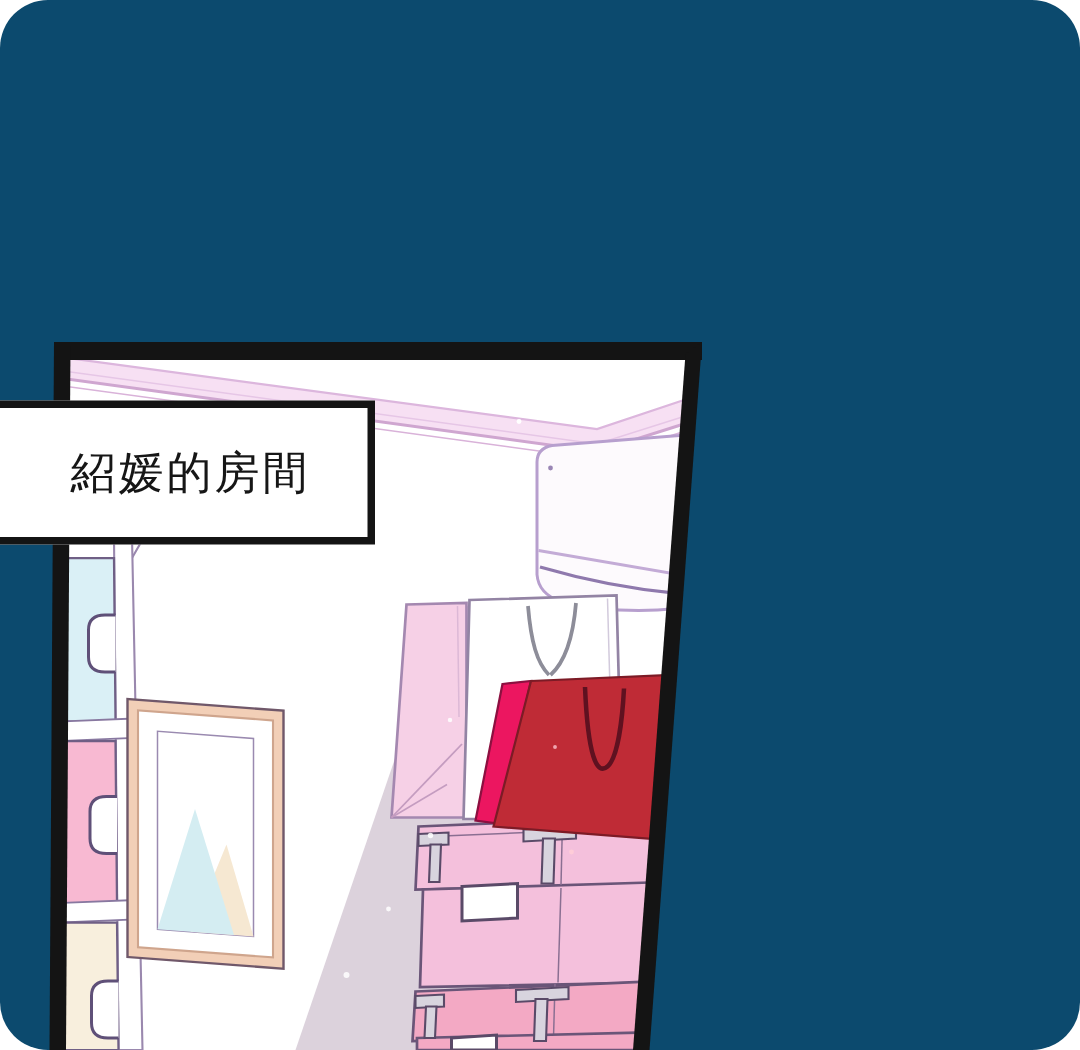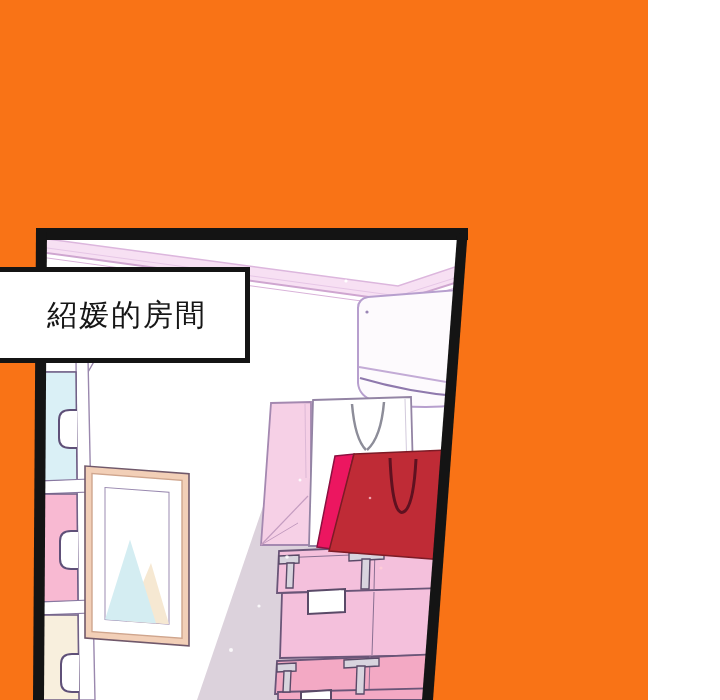--- a/index.html
+++ b/index.html
@@ -1,17 +1,17 @@
 <!DOCTYPE html>
 <html><head>
 <meta charset="utf-8">
 <style>
   html,body{margin:0;padding:0;background:#ffffff;}
-  .stage{position:relative;width:648px;height:700px;overflow:hidden;background:#f97316;
-         font-family:"Liberation Sans", sans-serif;}
+  .stage{position:relative;width:720px;height:700px;overflow:hidden;background:#0c4a6e;
+         font-family:"Liberation Sans", sans-serif;border-radius:32px;}
   .scene-svg{position:absolute;left:0;top:0;}
   .caption-box{position:absolute;left:-14px;top:267px;width:264px;height:96px;
                box-sizing:border-box;background:#ffffff;border:5px solid #141414;
                display:flex;align-items:center;z-index:5;}
   .caption-text{padding-left:56px;font-size:30px;letter-spacing:2px;color:#161616;
                 font-family:"Liberation Sans", sans-serif;white-space:nowrap;}
   .no-fill{fill:none;}
 </style>
 </head>
 <body>

